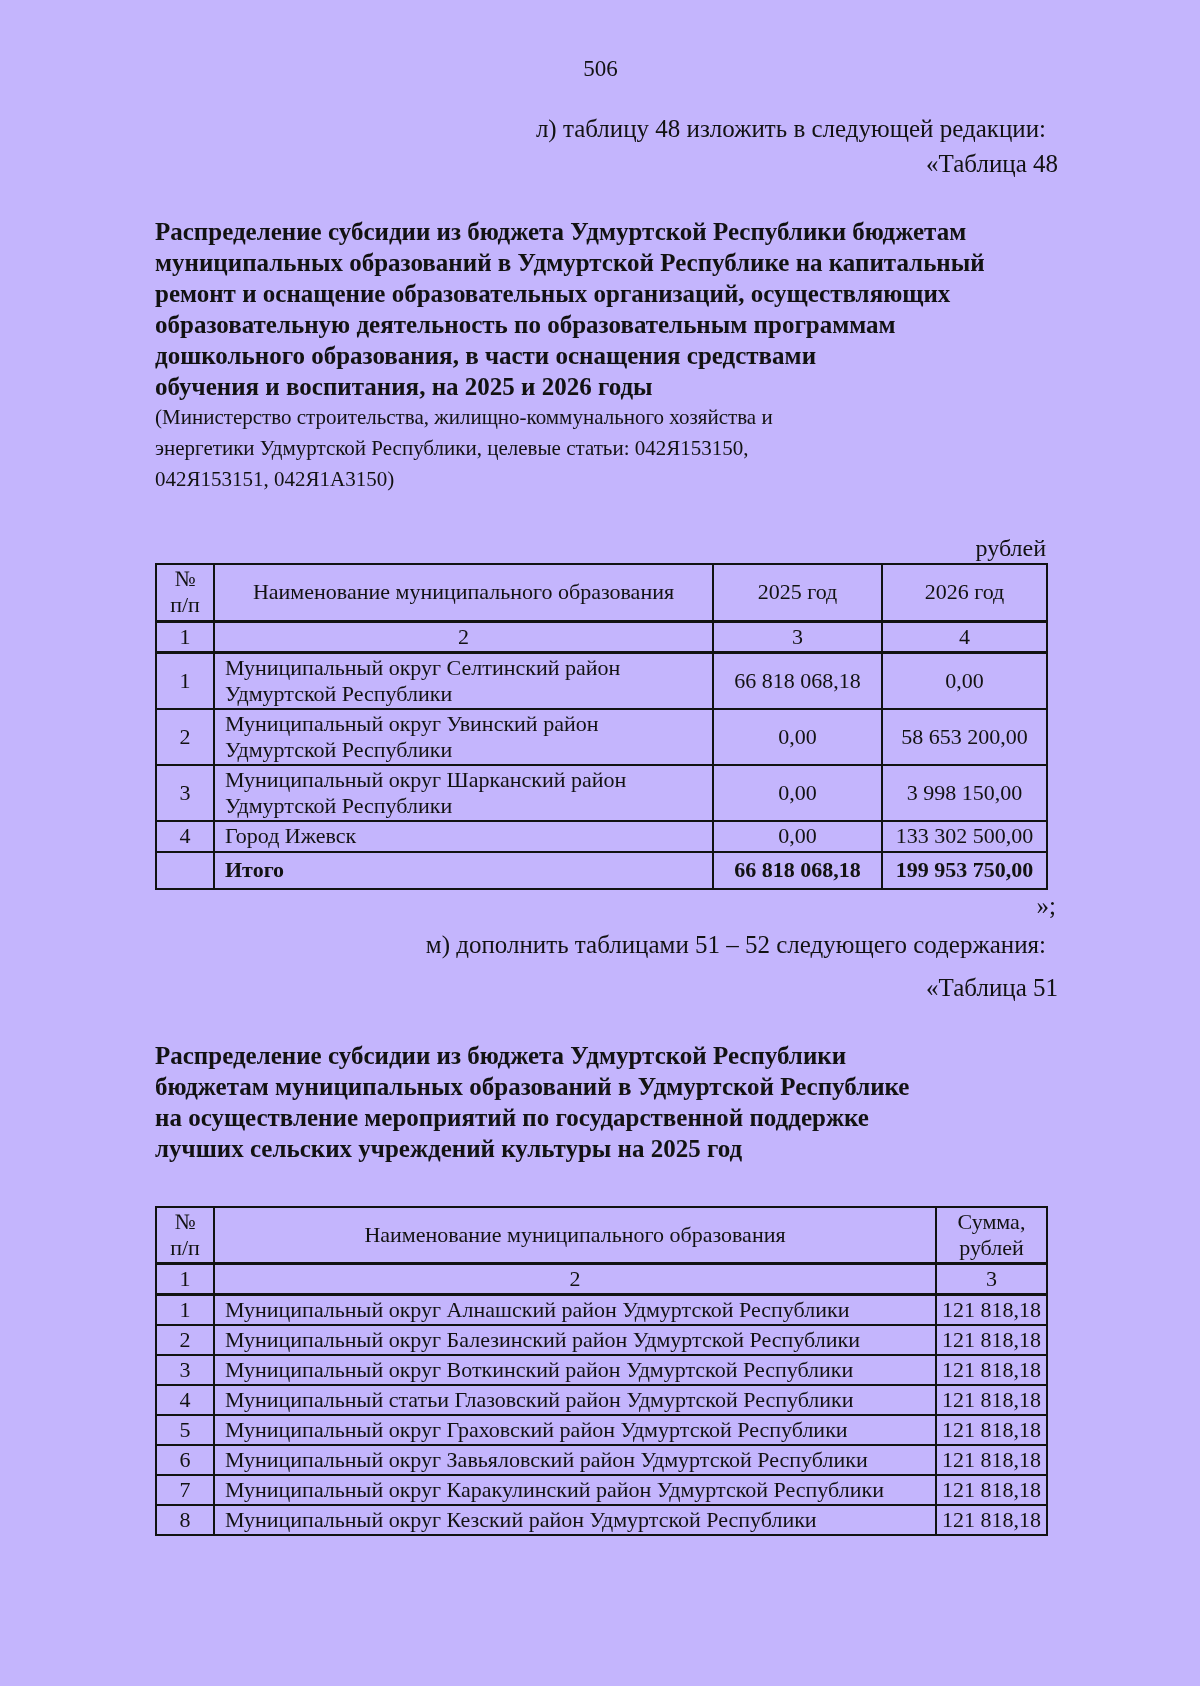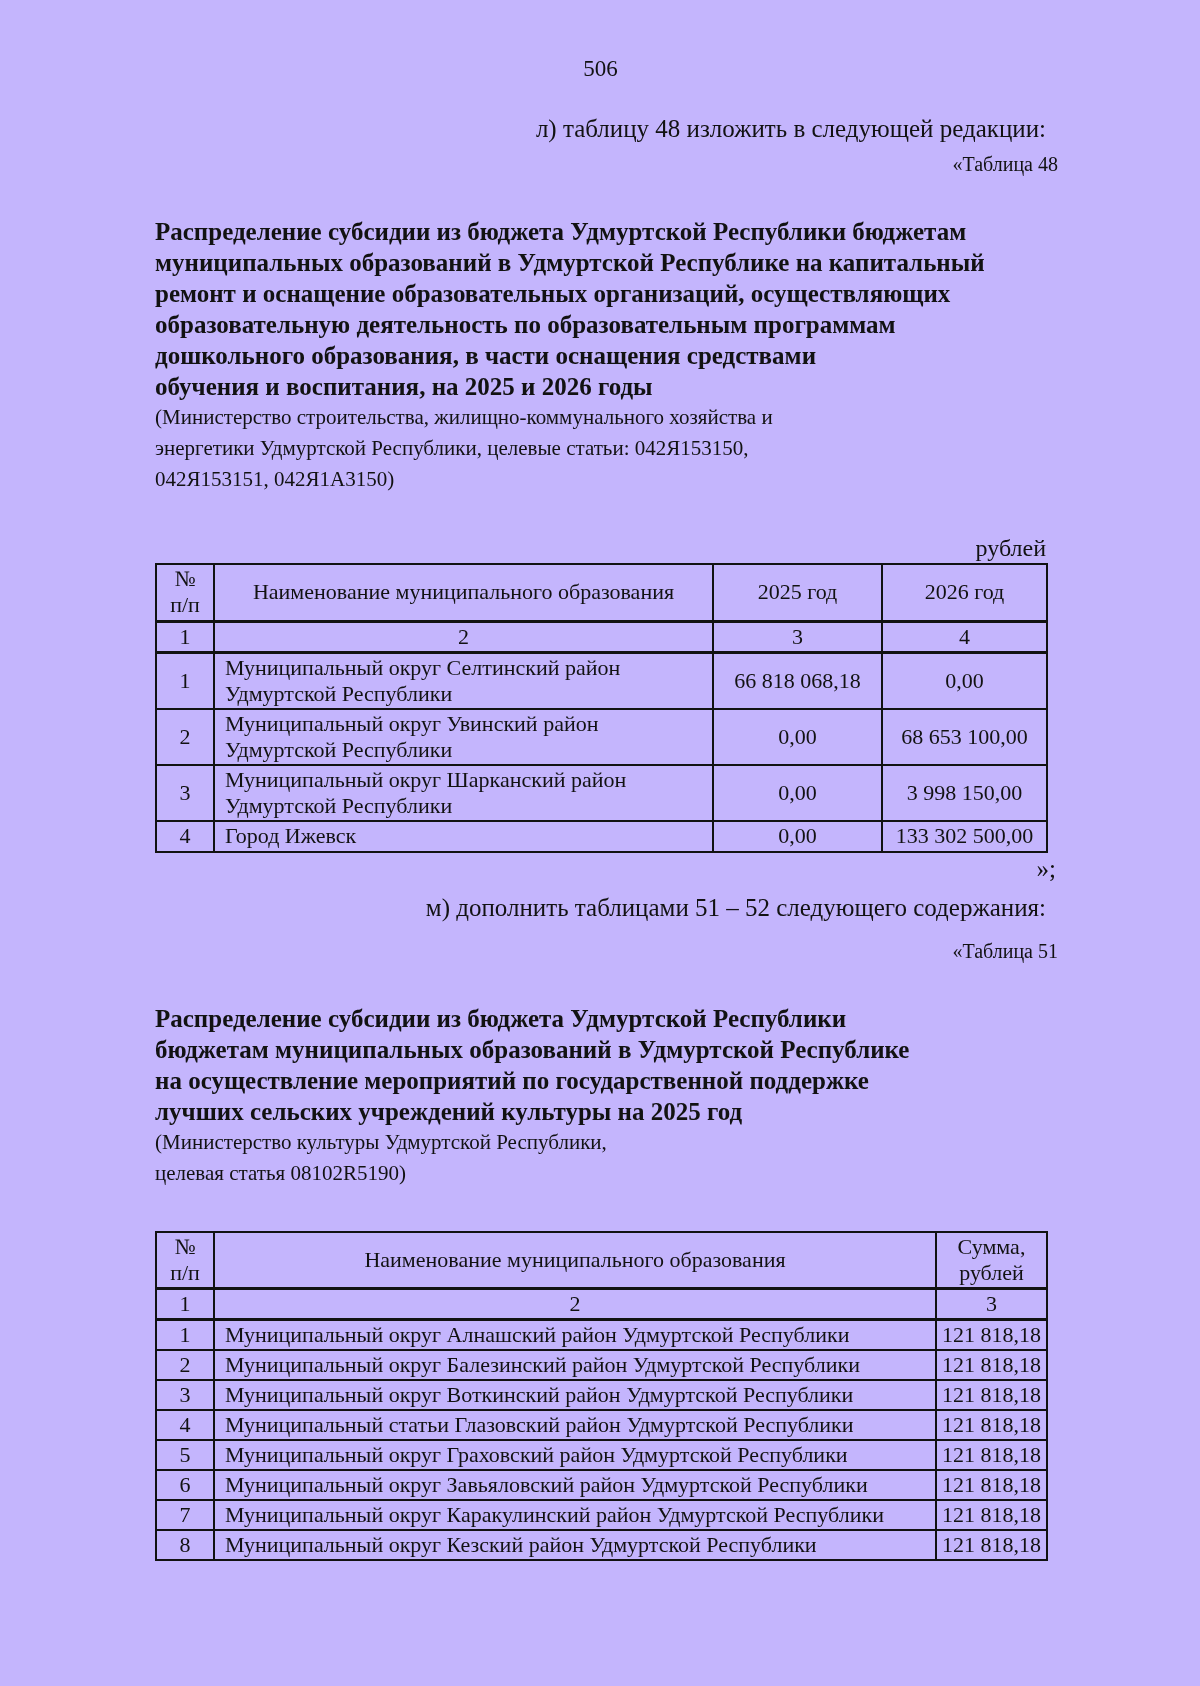--- a/index.html
+++ b/index.html
@@ -26,21 +26,21 @@
   .para {
     font-size: 25px;
     line-height: 31px;
     margin: 0;
   }
   .para.indent { padding-left: 70px; text-align: right; }
   .clause-l { margin-top: 30px; }
   .clause-m { margin-top: 10px; }
   .right-note {
     text-align: right;
-    font-size: 20px;
+    font-size: 25px;
     line-height: 28px;
     margin-right: -12px;
   }
   .marker48 { margin-top: 6px; }
   .marker51 { margin-top: 14px; }
   .closing-quote {
     text-align: right;
     font-size: 25px;
     line-height: 26px;
     margin-right: -10px;
@@ -152,50 +152,54 @@
     <tr class="h-tall">
       <td>1</td>
       <td class="name-cell">Муниципальный округ Селтинский район Удмуртской Республики</td>
       <td>66 818 068,18</td>
       <td>0,00</td>
     </tr>
     <tr class="h-tall">
       <td>2</td>
       <td class="name-cell">Муниципальный округ Увинский район Удмуртской Республики</td>
       <td>0,00</td>
-      <td>68 653 100,00</td>
+      <td>58 653 200,00</td>
     </tr>
     <tr class="h-tall">
       <td>3</td>
       <td class="name-cell">Муниципальный округ Шарканский район Удмуртской Республики</td>
       <td>0,00</td>
       <td>3 998 150,00</td>
     </tr>
     <tr class="h-short">
       <td>4</td>
       <td class="name-cell">Город Ижевск</td>
       <td>0,00</td>
       <td>133 302 500,00</td>
+    </tr>
+    <tr class="h-total">
+      <td></td>
+      <td class="name-cell bold">Итого</td>
+      <td class="bold">66 818 068,18</td>
+      <td class="bold">199 953 750,00</td>
     </tr>
   </tbody>
     </table>
 
   <div class="closing-quote">»;</div>
 
   <p class="para indent clause-m">м) дополнить таблицами 51 – 52 следующего содержания:</p>
 
   <div class="right-note marker51">«Таблица 51</div>
 
   <div class="title-block">
     <div class="title-bold">Распределение субсидии из бюджета Удмуртской Республики
 бюджетам муниципальных образований в Удмуртской Республике
 на осуществление мероприятий по государственной поддержке
 лучших сельских учреждений культуры на 2025 год</div>
-    <div class="title-note">(Министерство культуры Удмуртской Республики,
-целевая статья 08102R5190)</div>
   </div>
 
   <table class="doc-table t51">
     <colgroup>
       <col style="width:58px">
       <col style="width:722px">
       <col style="width:111px">
     </colgroup>
     <tbody>
         <tr class="header-row h-header">

